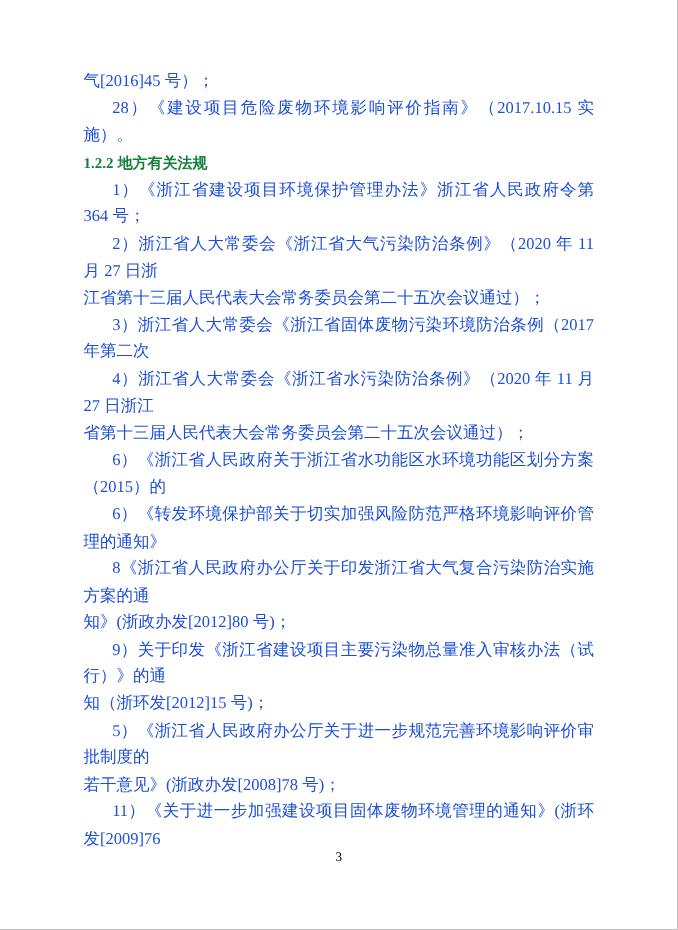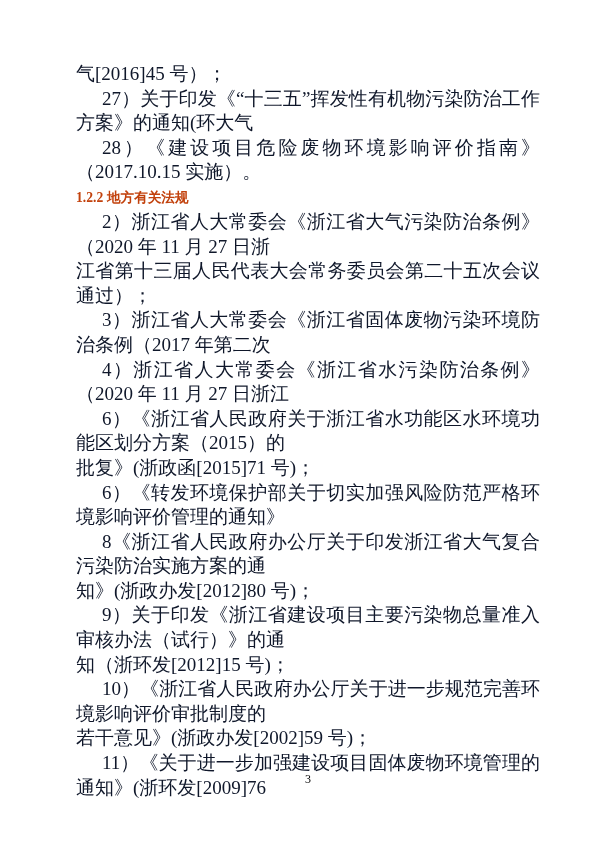--- a/index.html
+++ b/index.html
@@ -18,36 +18,36 @@
     overflow: hidden;
     box-sizing: border-box;
   }
   .content {
     position: absolute;
     left: 76px;
     top: 62px;
     width: 464px;
   }
   .para {
-    font-size: 19px;
+    font-size: 15px;
     line-height: 24.6px;
-    color: #0f172a;
+    color: #1d4ed8;
     text-align: justify;
     text-justify: inter-ideograph;
     margin: 0;
     padding: 0;
   }
   .indent {
     text-indent: 26px;
   }
   .heading {
     font-size: 13.6px;
     line-height: 25px;
     font-weight: bold;
-    color: #c2410c;
+    color: #15803d;
     margin: 0;
     padding: 0;
     font-family: "Liberation Sans", "DejaVu Sans", sans-serif;
   }
   .heading .num {
     font-family: "Liberation Serif", "DejaVu Serif", serif;
   }
   .pagenum {
     position: absolute;
     left: 0;
@@ -58,32 +58,32 @@
     color: #000000;
     font-family: "Liberation Serif", "DejaVu Serif", serif;
   }
 </style>
 </head>
 <body>
 
 <div class="page">
   <div class="content">
       <p class="para">气[2016]45 号）；</p>
-      <p class="para indent">27）关于印发《“十三五”挥发性有机物污染防治工作方案》的通知(环大气</p>
       <p class="para indent">28）《建设项目危险废物环境影响评价指南》（2017.10.15 实施）。</p>
       <div class="heading"><span class="num">1.2.2</span> <span>地方有关法规</span></div>
+      <p class="para indent">1）《浙江省建设项目环境保护管理办法》浙江省人民政府令第 364 号；</p>
       <p class="para indent">2）浙江省人大常委会《浙江省大气污染防治条例》（2020 年 11 月 27 日浙</p>
       <p class="para">江省第十三届人民代表大会常务委员会第二十五次会议通过）；</p>
       <p class="para indent">3）浙江省人大常委会《浙江省固体废物污染环境防治条例（2017 年第二次</p>
       <p class="para indent">4）浙江省人大常委会《浙江省水污染防治条例》（2020 年 11 月 27 日浙江</p>
+      <p class="para">省第十三届人民代表大会常务委员会第二十五次会议通过）；</p>
       <p class="para indent">6）《浙江省人民政府关于浙江省水功能区水环境功能区划分方案（2015）的</p>
-      <p class="para">批复》(浙政函[2015]71 号)；</p>
       <p class="para indent">6）《转发环境保护部关于切实加强风险防范严格环境影响评价管理的通知》</p>
       <p class="para indent">8《浙江省人民政府办公厅关于印发浙江省大气复合污染防治实施方案的通</p>
       <p class="para">知》(浙政办发[2012]80 号)；</p>
       <p class="para indent">9）关于印发《浙江省建设项目主要污染物总量准入审核办法（试行）》的通</p>
       <p class="para">知（浙环发[2012]15 号)；</p>
-      <p class="para indent">10）《浙江省人民政府办公厅关于进一步规范完善环境影响评价审批制度的</p>
-      <p class="para">若干意见》(浙政办发[2002]59 号)；</p>
+      <p class="para indent">5）《浙江省人民政府办公厅关于进一步规范完善环境影响评价审批制度的</p>
+      <p class="para">若干意见》(浙政办发[2008]78 号)；</p>
       <p class="para indent">11）《关于进一步加强建设项目固体废物环境管理的通知》(浙环发[2009]76</p>
     </div>
   <div class="pagenum">3</div>
 </div>
 
 </body></html>

